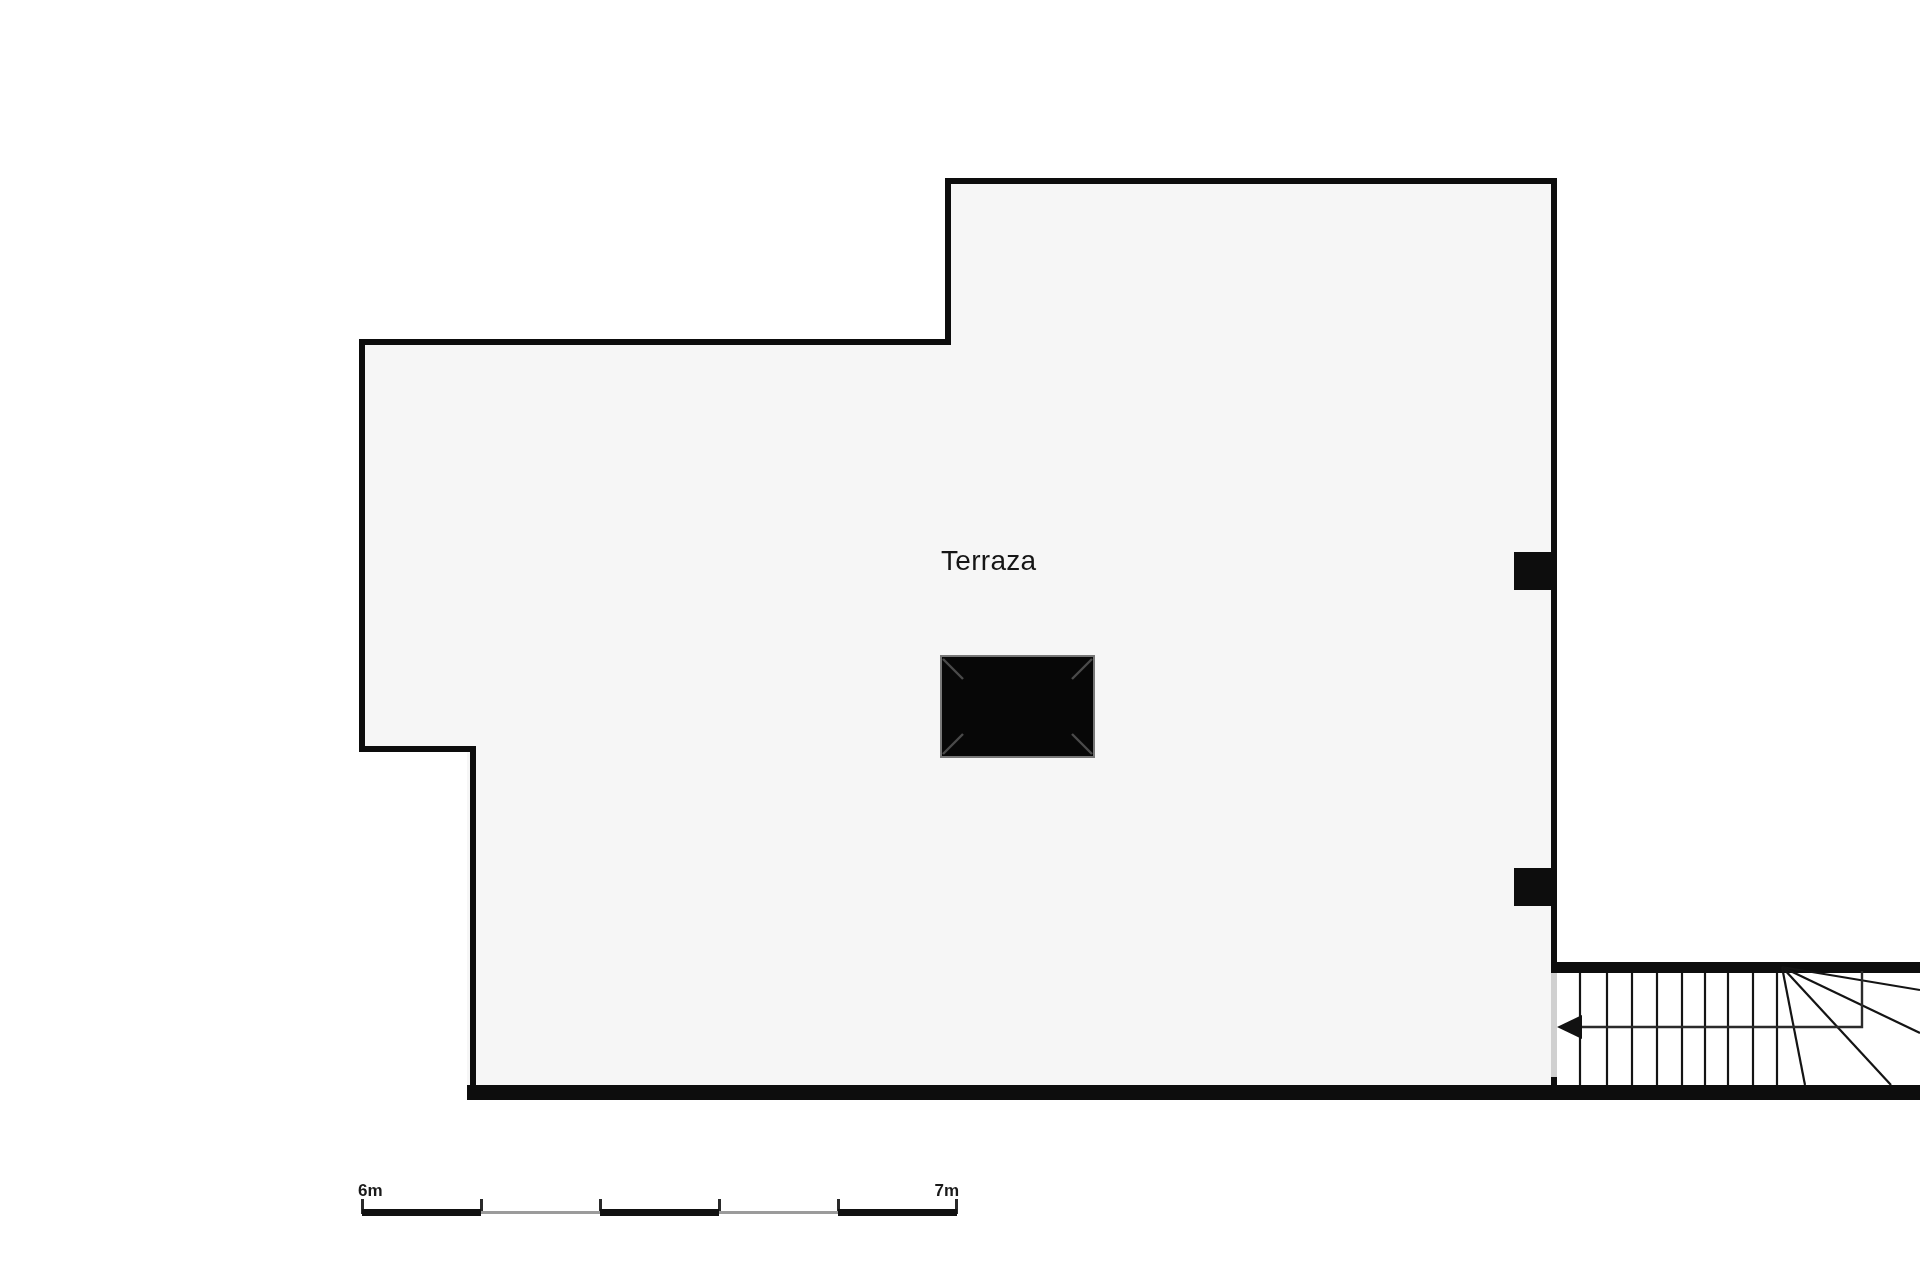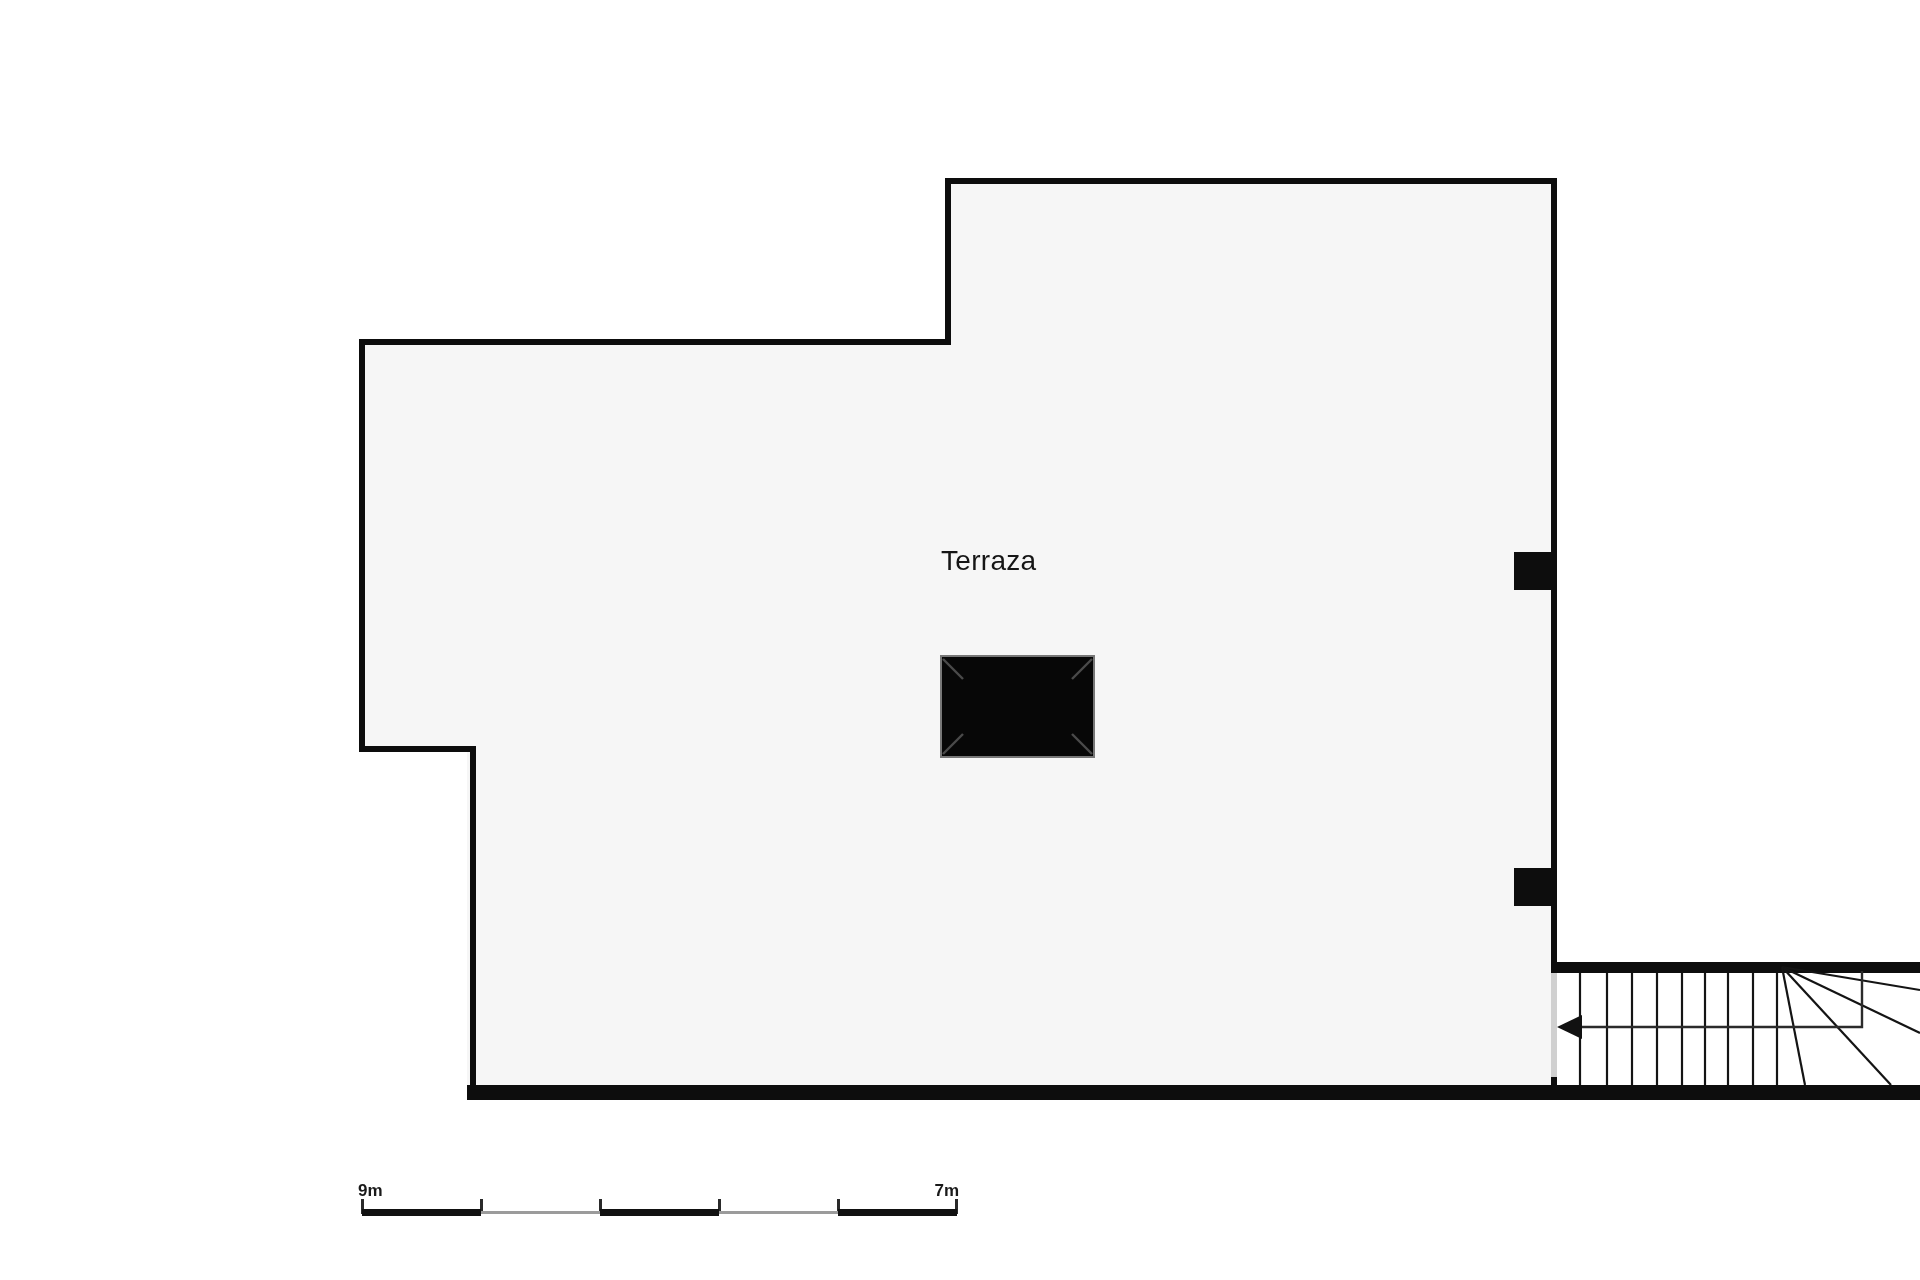--- a/index.html
+++ b/index.html
@@ -101,21 +101,21 @@
     <polygon points="1557,1027 1582,1015 1582,1039" fill="#111111"></polygon>
     <g stroke="#4a4a4a" stroke-width="2.4">
       <line x1="943" y1="659" x2="963" y2="679"></line>
       <line x1="1092" y1="659" x2="1072" y2="679"></line>
       <line x1="943" y1="754" x2="963" y2="734"></line>
       <line x1="1092" y1="754" x2="1072" y2="734"></line>
     </g>
   </svg>
 
   <div>
-    <div class="scale-label scale-label-start">9m</div>
+    <div class="scale-label scale-label-start">6m</div>
     <div class="scale-label scale-label-end">7m</div>
 
     <div class="scale-tick" style="left:361px;"></div>
     <div class="scale-tick" style="left:480px;"></div>
     <div class="scale-tick" style="left:599px;"></div>
     <div class="scale-tick" style="left:718px;"></div>
     <div class="scale-tick" style="left:837px;"></div>
     <div class="scale-tick" style="left:955px;"></div>
 
     <div class="scale-seg-thick" style="left:362px;width:119px;"></div>

